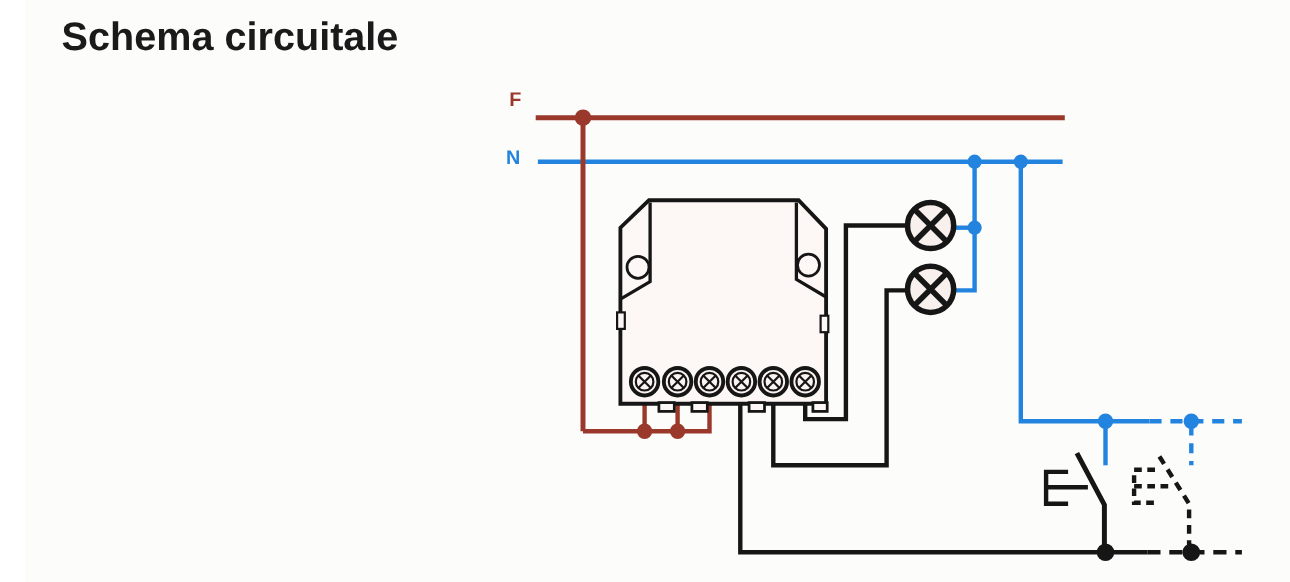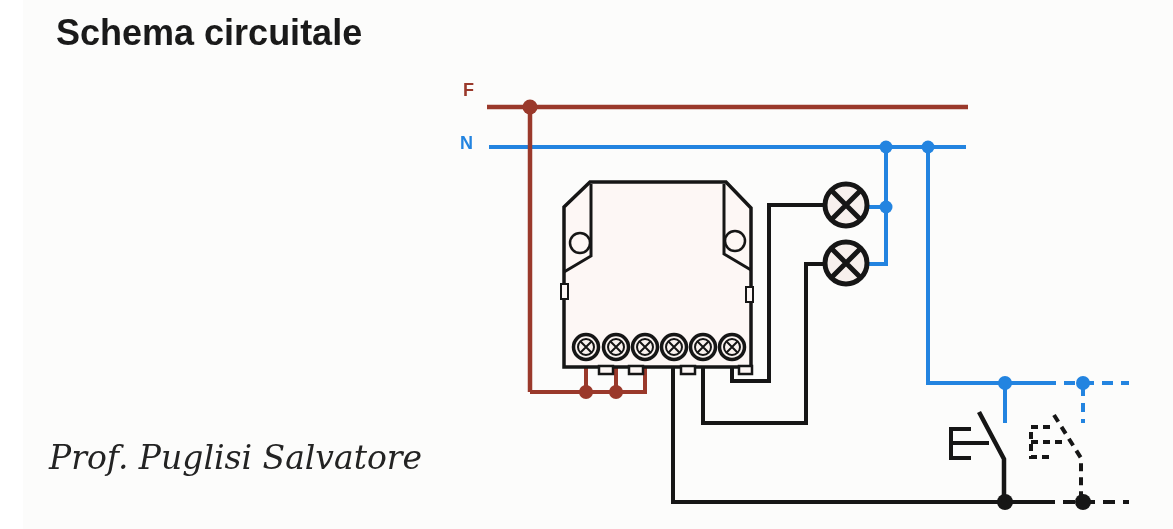--- a/index.html
+++ b/index.html
@@ -166,14 +166,13 @@
         <path class="screw-cross" d="M 674.3 341.3 L 685.7 352.7 M 685.7 341.3 L 674.3 352.7"></path>
       </g>
       <g>
         <circle class="screw-outer" cx="709" cy="347" r="12.5"></circle>
           <circle class="screw-inner" cx="709" cy="347" r="8"></circle>
         <path class="screw-cross" d="M 703.3 341.3 L 714.7 352.7 M 714.7 341.3 L 703.3 352.7"></path>
       </g>
     </g>
   </svg>
 
-  <div class="signature">Prof. Puglisi Salvatore</div>
 </div>
 
 </body></html>

